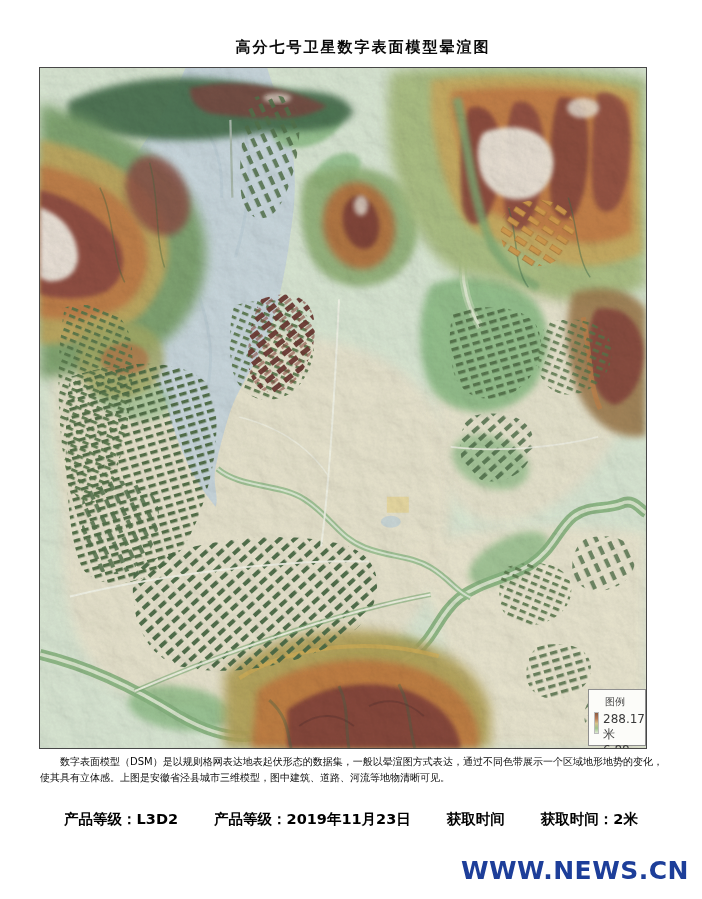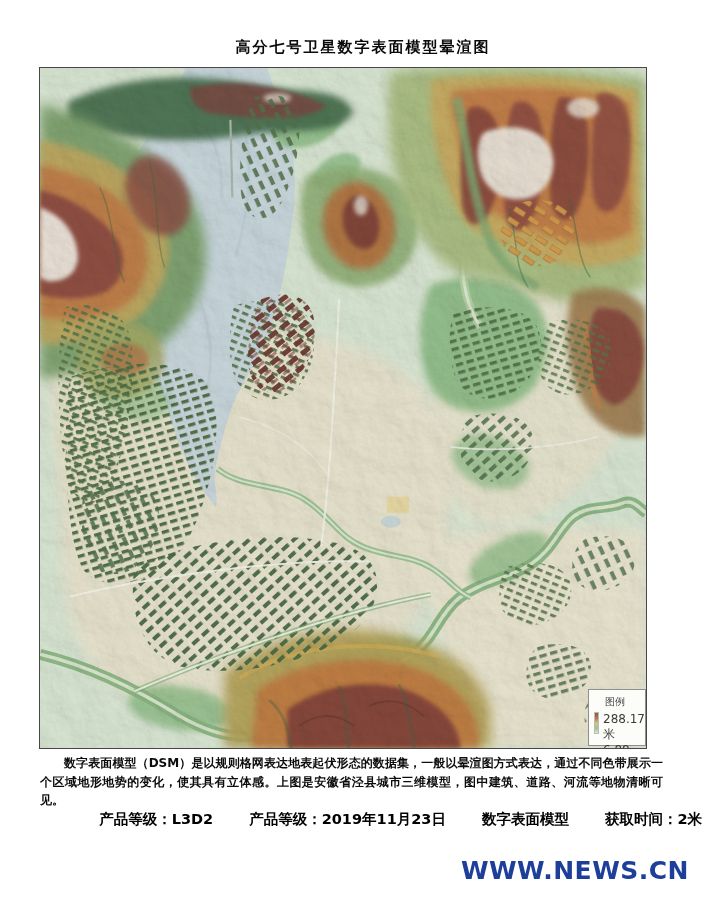--- a/index.html
+++ b/index.html
@@ -12,23 +12,23 @@
   .map-frame svg{display:block;}
   .legend{position:absolute;right:0;bottom:2px;width:58px;height:57px;background:#fcfcf9;
           border:1px solid #8f8f8f;box-sizing:border-box;color:#333;}
   .legend-title{font-size:10px;margin:5px 0 3px 16px;color:#444;}
   .legend-body{display:flex;margin-left:5px;}
   .legend-ramp{width:16px;height:22px;border:1px solid #bbbbbb;box-sizing:border-box;
         background:linear-gradient(180deg,#8a5a40 0%,#b97a55 28%,#d6c28c 52%,#9fc38b 76%,#dde8d0 100%);}
   .legend-vals{display:flex;flex-direction:column;justify-content:space-between;
                margin-left:4px;height:24px;font-size:12px;color:#3a3a3a;}
   .desc{position:absolute;top:754px;left:40px;width:623px;margin:0;
-        font-size:12px;font-weight:700;line-height:1.55;text-align:justify;
+        font-size:10px;font-weight:400;line-height:1.55;text-align:justify;
         text-indent:2em;color:#0c0c0c;}
-  .info-row{position:absolute;top:810px;left:0;width:100%;display:flex;justify-content:flex-end;
+  .info-row{position:absolute;top:810px;left:0;width:100%;display:flex;justify-content:center;
             column-gap:36px;font-size:14.5px;font-weight:700;color:#000;}
   .watermark{position:absolute;right:13px;top:856px;font-size:25px;font-weight:700;
              color:#1d3e99;letter-spacing:0.5px;}
 </style>
 </head>
 <body>
 
 <div class="page">
 
   <h1 class="title">高分七号卫星数字表面模型晕渲图</h1>
@@ -207,19 +207,19 @@
         </div>
       </div>
     </div>
   </div>
 
   <p class="desc">数字表面模型（DSM）是以规则格网表达地表起伏形态的数据集，一般以晕渲图方式表达，通过不同色带展示一个区域地形地势的变化，使其具有立体感。上图是安徽省泾县城市三维模型，图中建筑、道路、河流等地物清晰可见。</p>
 
   <div class="info-row">
     <span>产品等级：L3D2</span>
     <span>产品等级：2019年11月23日</span>
-    <span>数字表面模型</span>
+    <span>获取时间</span>
     <span>获取时间：2米</span>
   </div>
 
   <div class="watermark">WWW.NEWS.CN</div>
 
 </div>
 
 </body></html>

